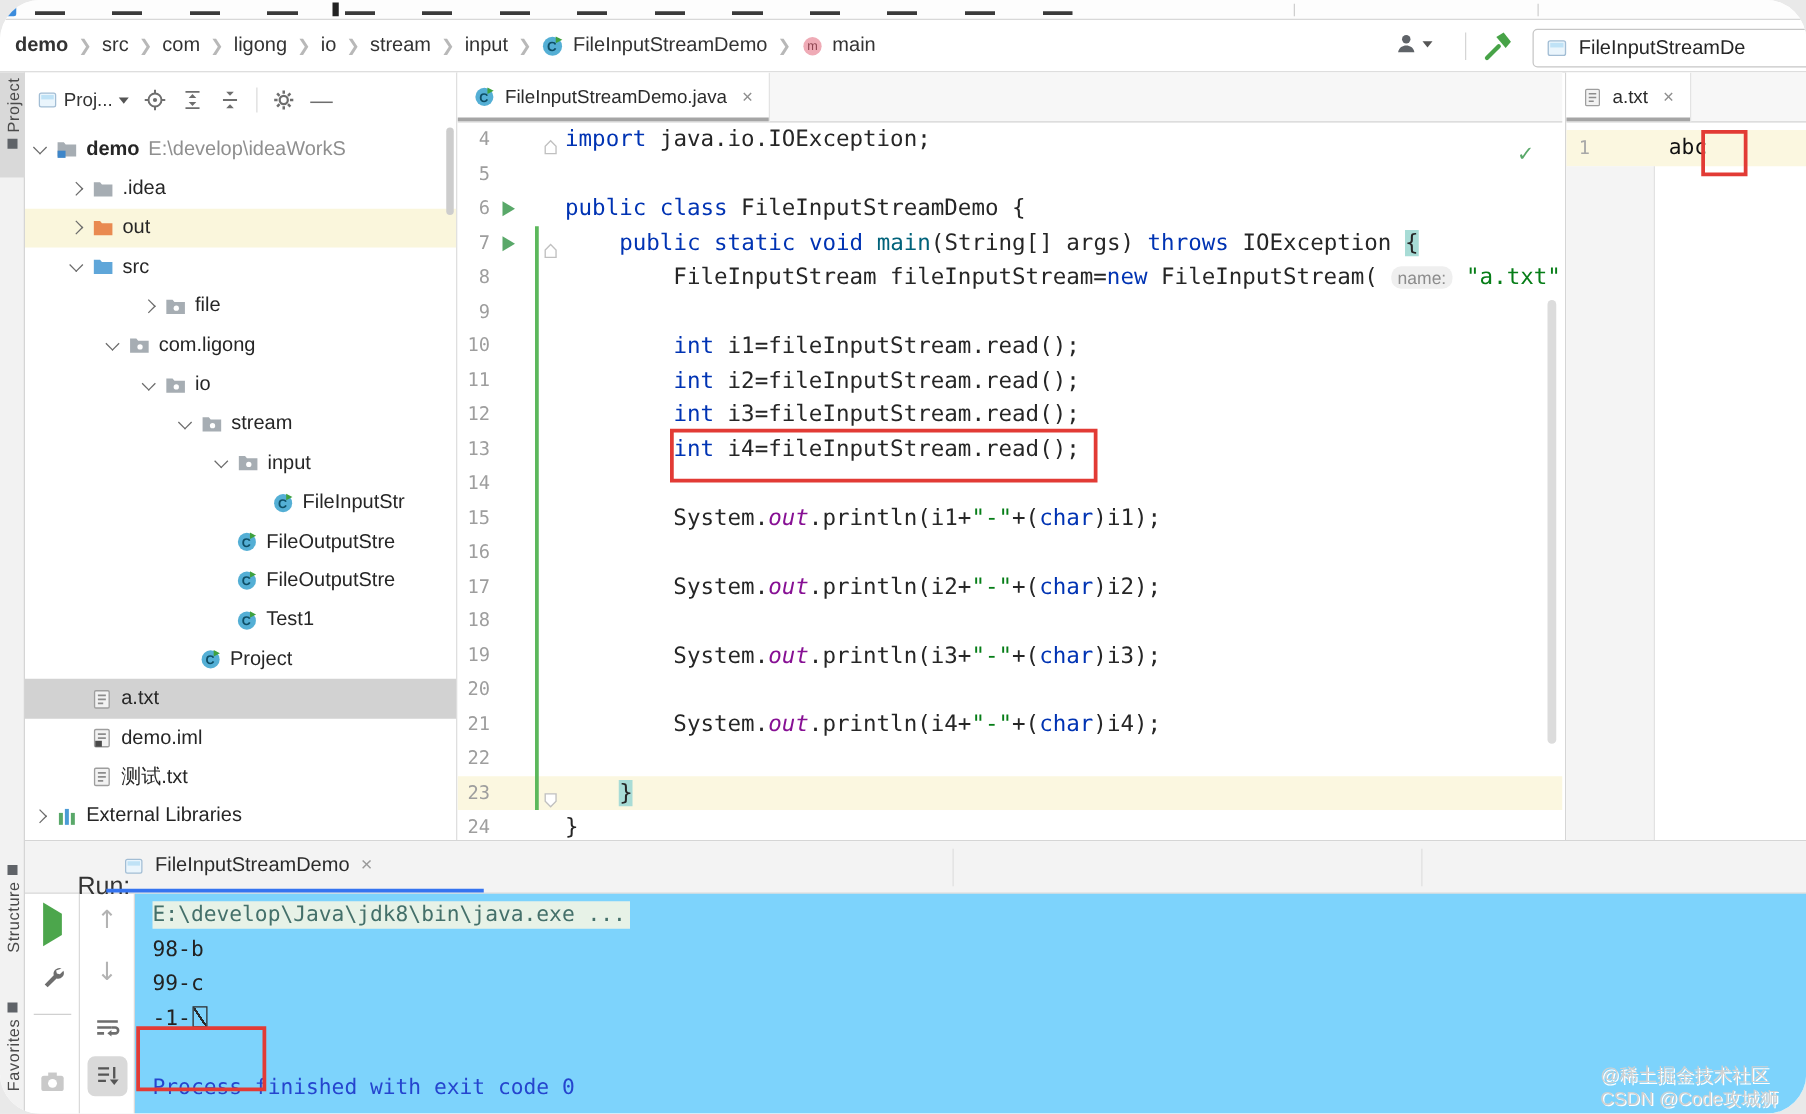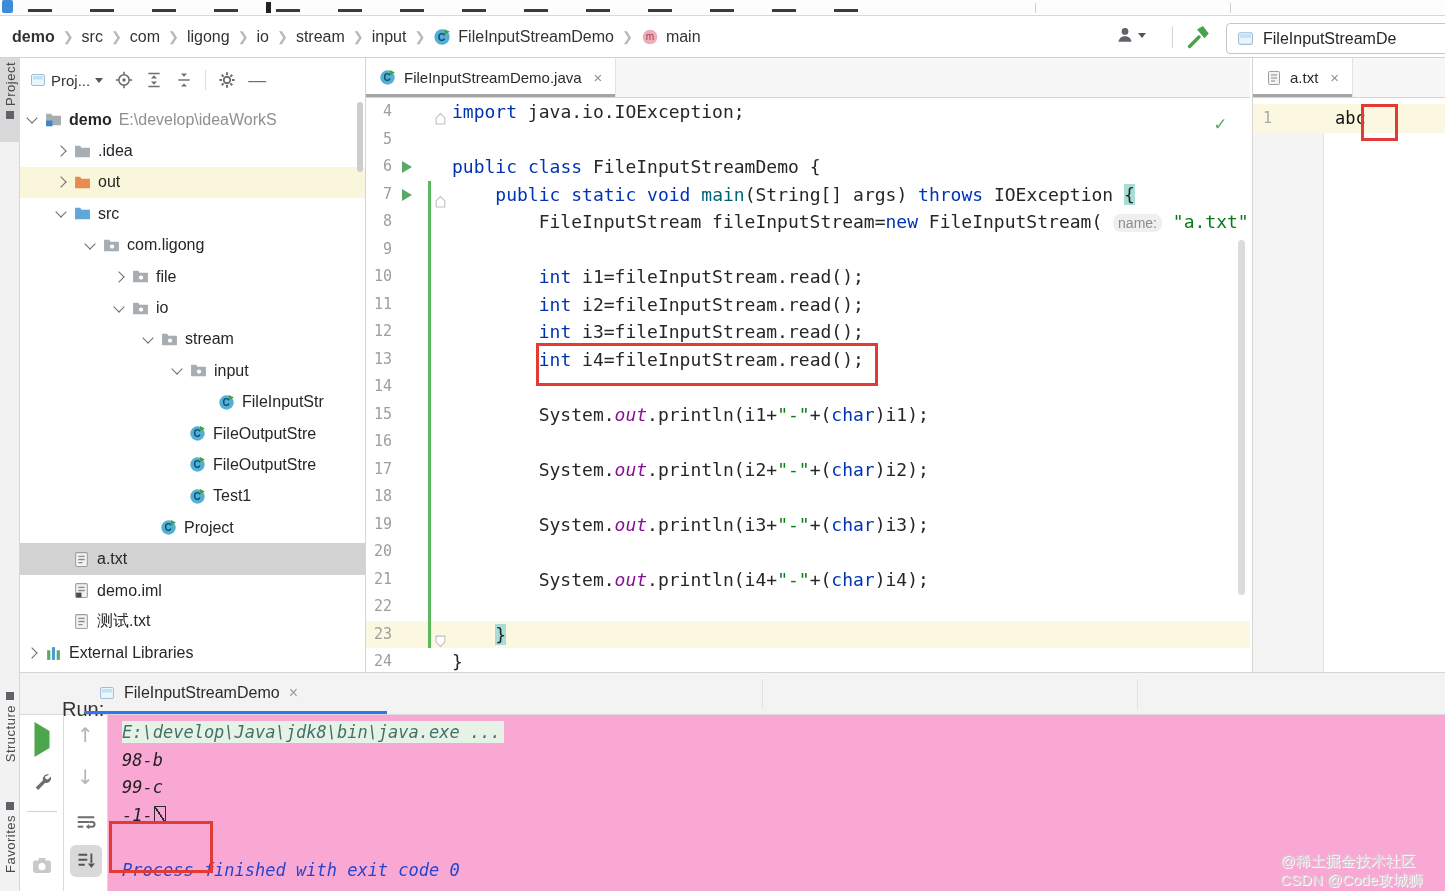--- a/index.html
+++ b/index.html
@@ -1,17 +1,17 @@
 <!DOCTYPE html>
 <html><head>
 <meta charset="utf-8">
 <style>
   html,body{margin:0;padding:0;background:#e9e9e9;}
   #app{position:relative;width:1445px;height:891px;background:#fff;overflow:hidden;
-       font-family:"Liberation Sans",sans-serif;color:#262626;}
+       font-family:"Liberation Sans",sans-serif;color:#262626;border-radius:32px;}
   .abs{position:absolute;}
   .ic{display:inline-flex;align-items:center;justify-content:center;flex:0 0 auto;}
 
   
   #menu-strip{left:0;top:0;width:1445px;height:15px;background:#fdfdfd;border-bottom:1px solid #d8d8d8;}
   #menu-strip .dashes{position:absolute;left:28px;top:9px;width:830px;height:3px;
      background:repeating-linear-gradient(90deg,#3a3a3a 0 24px,transparent 24px 62px);}
   #menu-strip .logo{position:absolute;left:2px;top:0;width:11px;height:13px;background:#3c8cdc;border-radius:2px;}
   #menu-strip .jmark{position:absolute;left:266px;top:2px;width:5px;height:11px;background:#222;}
   #menu-strip .vsep{position:absolute;top:3px;width:1px;height:10px;background:#cfcfcf;}
@@ -93,22 +93,22 @@
   #run-tab-underline{position:absolute;left:65px;top:38px;width:302px;height:3px;background:#3574f0;}
   .head-vsep{position:absolute;top:6px;width:1px;height:30px;background:#e0e0e0;}
   #run-col1{position:absolute;left:0;top:42px;width:44px;bottom:0;border-right:1px solid #dadada;box-sizing:border-box;}
   #run-col2{position:absolute;left:44px;top:42px;width:44px;bottom:0;border-right:1px solid #dadada;box-sizing:border-box;}
   .rtool{position:absolute;left:50%;transform:translateX(-50%);}
   .play-tri{width:0;height:0;border-top:9px solid transparent;border-bottom:9px solid transparent;border-left:15px solid #4ca64c;}
   .stop-sq{width:15px;height:15px;background:#c9c9c9;border-radius:2px;}
   .tool-sep{position:absolute;left:7px;width:30px;height:1px;background:#d0d0d0;}
   .arrow-gl{font-size:20px;color:#b3b3b3;font-family:"DejaVu Sans",sans-serif;}
   .scrollend-bg{background:#d9d9d9;border-radius:6px;padding:6px;}
-  #console{position:absolute;left:88px;top:42px;right:0;bottom:0;background:#f9a8d4;overflow:hidden;
-     font-family:"DejaVu Sans Mono",monospace;font-size:17px;padding:4px 0 0 14px;font-style:italic;}
+  #console{position:absolute;left:88px;top:42px;right:0;bottom:0;background:#7dd3fc;overflow:hidden;
+     font-family:"DejaVu Sans Mono",monospace;font-size:17px;padding:4px 0 0 14px;}
   .cline{height:27.7px;line-height:27.7px;white-space:pre;color:#222;}
   .cline .cmd{background:#e7f2e7;color:#44706a;padding:1px 3px 1px 0;}
   .cline.sys{color:#2545ce;}
   .nullbox{display:inline-block;width:10px;height:15px;border:1.8px solid #2b2b2b;vertical-align:-2px;margin-left:1px;
      background:linear-gradient(to top right,transparent 45%,#2b2b2b 45%,#2b2b2b 55%,transparent 55%);}
 
   
   .redbox{position:absolute;border:3px solid #e23b35;z-index:40;}
   #watermark{position:absolute;right:22px;bottom:2px;text-align:left;font-size:15px;line-height:19px;
      color:#d0d0d0;text-shadow:1px 1px 0 #fff;z-index:30;}
@@ -293,39 +293,39 @@
         </div>
         <div class="trow" style="padding-left: 37px;">
           <span class="chev open"></span>
           <span class="ic">
             <svg width="17" height="17" viewBox="0 0 16 16">
               <path d="M1 2.6h4.7l1.4 1.8H15v9H1z" fill="#5fa6d9"></path>
             </svg>
           </span>
           <span class="lbl">src</span>
         </div>
+        <div class="trow" style="padding-left: 95px;">
+          <span class="chev closed"></span>
+          <span class="ic">
+            <svg width="17" height="17" viewBox="0 0 16 16">
+              <path d="M1 2.6h4.7l1.4 1.8H15v9H1z" fill="#a6adb3"></path>
+              <circle cx="8.5" cy="9" r="2" fill="#fff"></circle>
+            </svg>
+          </span>
+          <span class="lbl">file</span>
+        </div>
         <div class="trow" style="padding-left: 66px;">
           <span class="chev open"></span>
           <span class="ic">
             <svg width="17" height="17" viewBox="0 0 16 16">
               <path d="M1 2.6h4.7l1.4 1.8H15v9H1z" fill="#a6adb3"></path>
               <circle cx="8.5" cy="9" r="2" fill="#fff"></circle>
             </svg>
           </span>
           <span class="lbl">com.ligong</span>
-        </div>
-        <div class="trow" style="padding-left: 95px;">
-          <span class="chev closed"></span>
-          <span class="ic">
-            <svg width="17" height="17" viewBox="0 0 16 16">
-              <path d="M1 2.6h4.7l1.4 1.8H15v9H1z" fill="#a6adb3"></path>
-              <circle cx="8.5" cy="9" r="2" fill="#fff"></circle>
-            </svg>
-          </span>
-          <span class="lbl">file</span>
         </div>
         <div class="trow" style="padding-left: 95px;">
           <span class="chev open"></span>
           <span class="ic">
             <svg width="17" height="17" viewBox="0 0 16 16">
               <path d="M1 2.6h4.7l1.4 1.8H15v9H1z" fill="#a6adb3"></path>
               <circle cx="8.5" cy="9" r="2" fill="#fff"></circle>
             </svg>
           </span>
           <span class="lbl">io</span>

